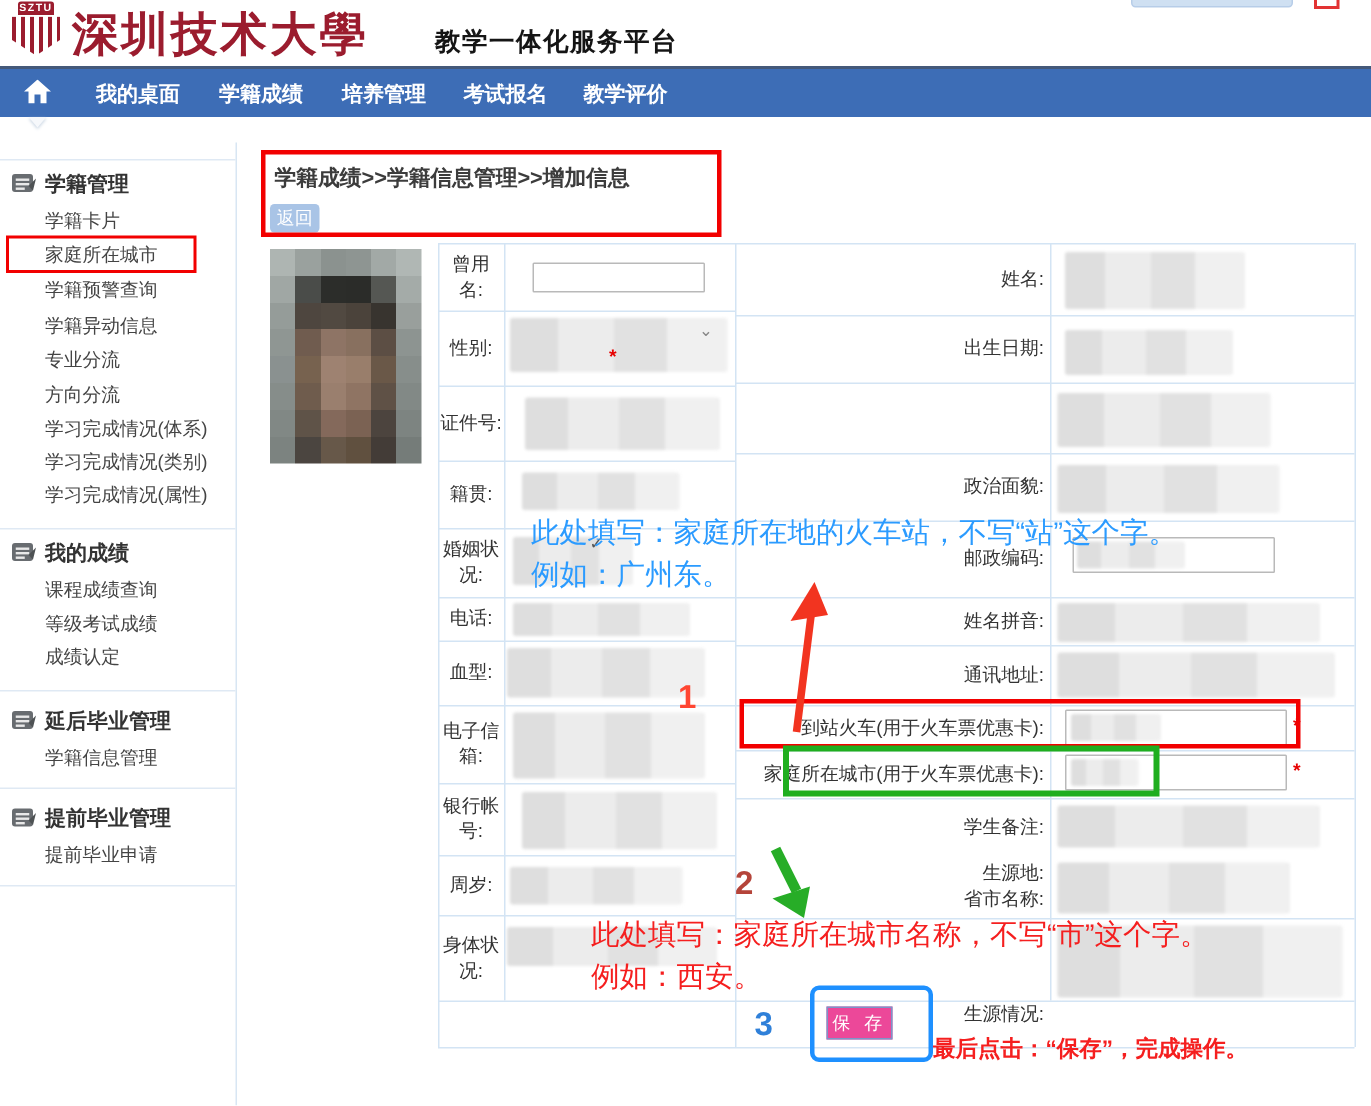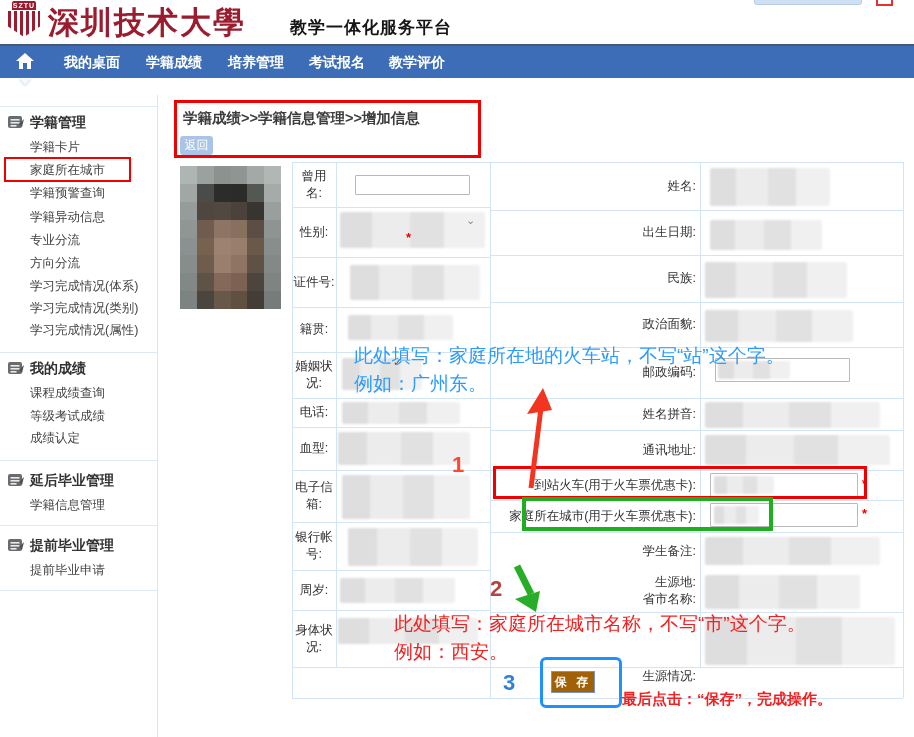--- a/index.html
+++ b/index.html
@@ -33,21 +33,21 @@
   
   .hline { background:#d3e4f4; height:1px; }
   .vline { background:#d3e4f4; width:1px; }
   .lcell,.rcell { font-size:12.5px; color:#333; display:flex; align-items:center; white-space:pre-line; }
   .lcell { justify-content:center; text-align:center; left:292px; width:44px; }
   .rcell { justify-content:flex-end; text-align:right; left:490px; width:206px;padding-left:14px; }
   .redact { background:linear-gradient(90deg,#dedede 0 22%,#ececec 22% 48%,#e1e1e1 48% 72%,#f0f0f0 72%); border-radius:2px; filter:blur(1.2px); }
   .inputbox { background:#fff; border:1px solid #b9b9b9; border-radius:1px; }
   .req { color:#e60000; font-size:13px; font-weight:bold; }
   .chev { color:#888; font-size:11px; }
-  .btn-save { background:#a16207; color:#fff; font-size:12px; text-align:center; border:1px solid #7b95c8; line-height:20px; letter-spacing:3px; cursor:pointer;font-weight:bold; }
+  .btn-save { background:#ec4899; color:#fff; font-size:12px; text-align:center; border:1px solid #7b95c8; line-height:20px; letter-spacing:3px; cursor:pointer; }
 
   
   .ann-box-red { border:3px solid #f20000; }
   .ann-box-red-thin { border:2px solid #f20000; }
   .ann-box-green { border:4px solid #1fae1f; }
   .ann-box-blue { border:3px solid #1e90ff; border-radius:6px; }
   .note-blue { color:#2b9bff; font-size:19px; line-height:28px; white-space:pre-line; font-weight:500; }
   .note-red { color:#f51f1f; font-size:19px; line-height:28px; white-space:pre-line; font-weight:500; }
   .note-final { color:#f51f1f; font-size:15px; font-weight:bold; }
   .stepnum { font-size:22px; font-weight:bold; }
@@ -269,21 +269,20 @@
   <div class="abs chev" style="left:393px;top:356px;color:#555;">✓</div>
   <div class="abs redact" style="left:342px;top:402px;width:118px;height:22px;"></div>
   <div class="abs redact" style="left:338px;top:432px;width:132px;height:33px;"></div>
   <div class="abs redact" style="left:342px;top:475px;width:128px;height:44px;"></div>
   <div class="abs redact" style="left:348px;top:528px;width:130px;height:38px;"></div>
   <div class="abs redact" style="left:340px;top:578px;width:115px;height:25px;"></div>
   <div class="abs redact" style="left:338px;top:618px;width:140px;height:26px;"></div>
 
   <div class="abs rcell" style="top:162px;height:48px;">姓名:</div>
   <div class="abs rcell" style="top:210px;height:45px;">出生日期:</div>
-  <div class="abs rcell" style="top:255px;height:47px;">民族:</div>
   <div class="abs rcell" style="top:302px;height:45px;">政治面貌:</div>
   <div class="abs rcell" style="top:347px;height:51px;">邮政编码:</div>
   <div class="abs rcell" style="top:398px;height:32px;">姓名拼音:</div>
   <div class="abs rcell" style="top:430px;height:40px;">通讯地址:</div>
   <div class="abs rcell" style="top:470px;height:30px;">到站火车(用于火车票优惠卡):</div>
   <div class="abs rcell" style="top:500px;height:32px;">家庭所在城市(用于火车票优惠卡):</div>
   <div class="abs rcell" style="top:532px;height:38px;">学生备注:</div>
   <div class="abs rcell" style="top:570px;height:42px;">生源地:
 省市名称:</div>
   <div class="abs rcell" style="top:612px;height:55px;margin-top:37px;">生源情况:</div>

